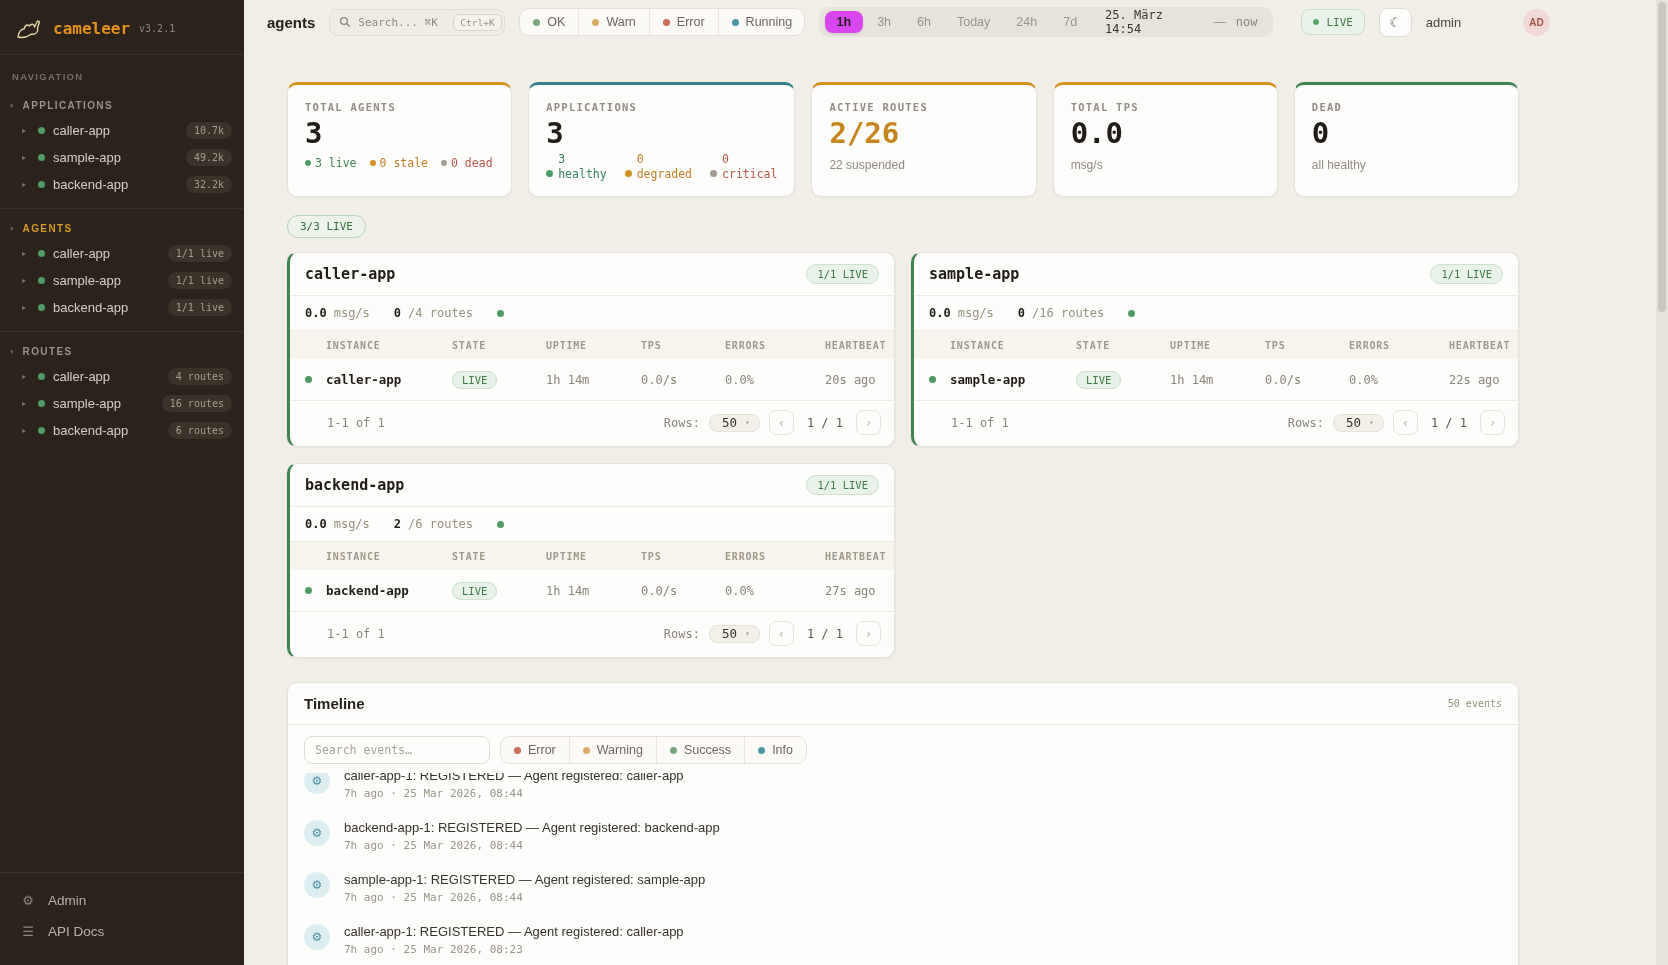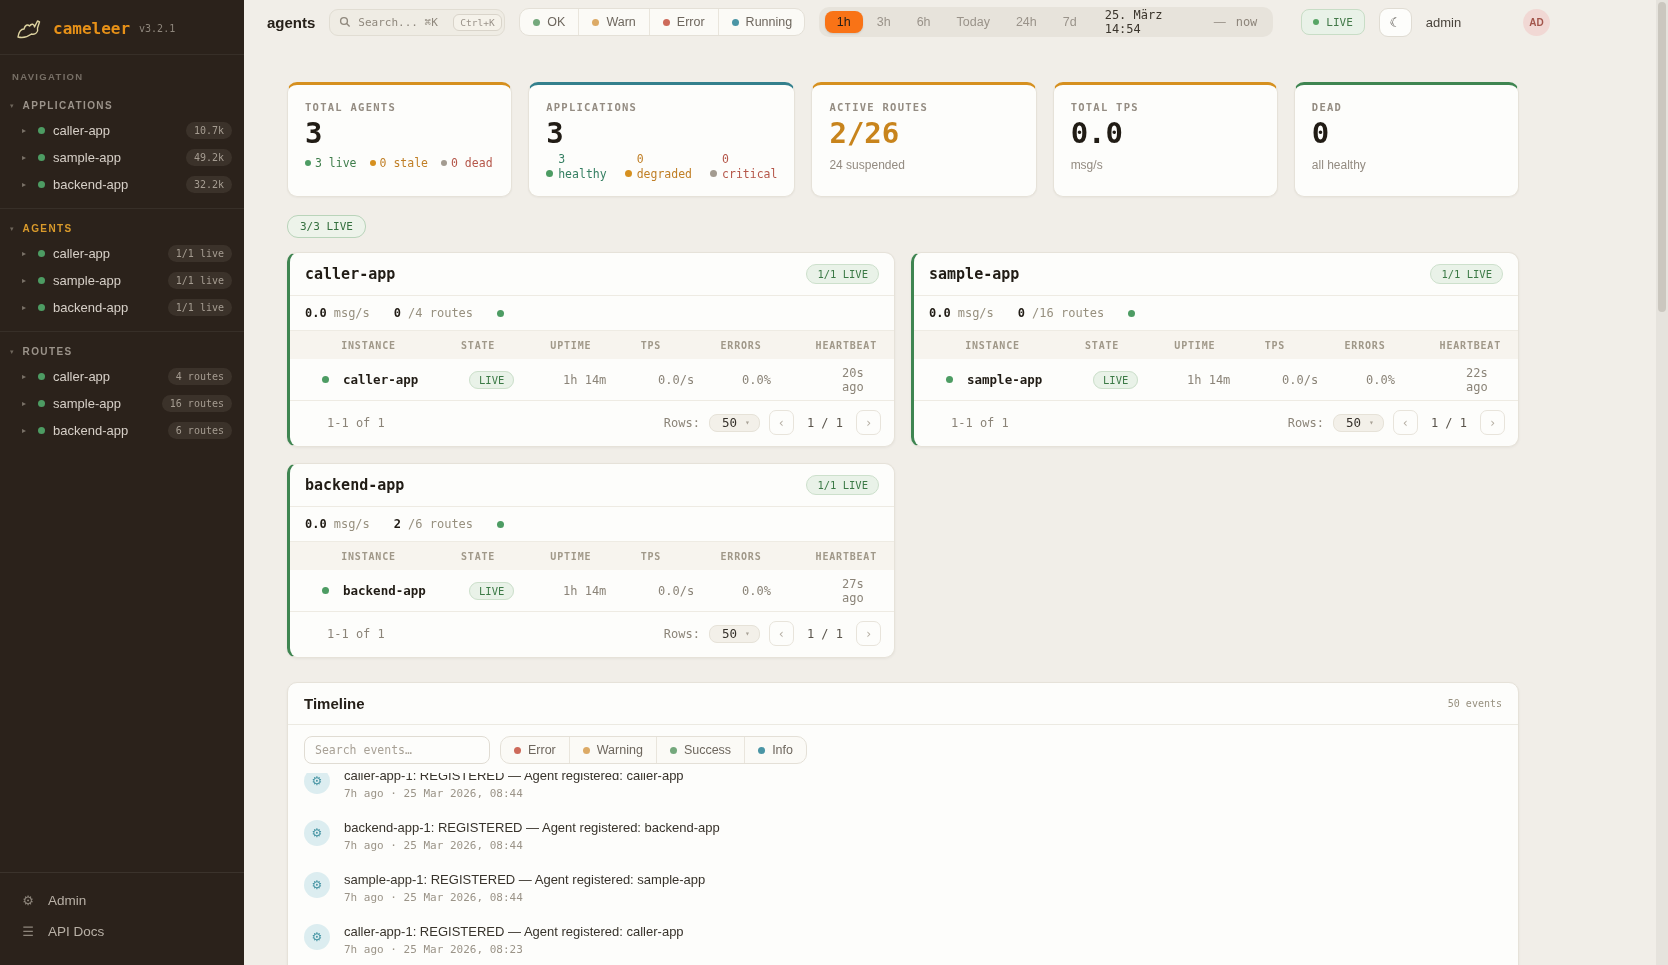--- a/index.html
+++ b/index.html
@@ -58,21 +58,21 @@
   .kbd { font-family: "DejaVu Sans Mono", monospace; font-size: 9.5px; color: #9a938a;
          border: 1px solid #d9d4ca; border-radius: 6px; padding: 2px 6px; background: #f5f2ea; }
   .seg-group { display: flex; align-items: center; background: #fbfaf6; border: 1px solid #e4e0d7;
                border-radius: 10px; height: 28px; overflow: hidden; }
   .seg { display: flex; align-items: center; gap: 7px; padding: 0 13px; height: 100%;
          font-size: 12.5px; color: #6e675e; cursor: pointer; }
   .seg + .seg { border-left: 1px solid #e9e5dc; }
   .range-group { display: flex; align-items: center; background: #e7e3db; border-radius: 10px;
                  height: 30px; padding: 0 6px; gap: 2px; }
   .range-btn { padding: 4px 12px; font-size: 12.5px; color: #9a938a; border-radius: 8px; cursor: pointer; }
-  .range-btn.active { background: #f97316; color: #262019; font-weight: normal;
+  .range-btn.active { background: #d946ef; color: #262019; font-weight: bold;
                       box-shadow: 0 1px 2px rgba(0,0,0,.12); }
   .range-date { font-family: "DejaVu Sans Mono", monospace; font-size: 12px; color: #3b352c;
                 padding: 0 8px 0 14px; }
   .range-dash { color: #9a938a; font-size: 12px; }
   .range-now { font-family: "DejaVu Sans Mono", monospace; font-size: 12px; color: #8d857b; padding: 0 10px 0 8px; }
   .top-spacer { flex: 1; }
   .live-badge { display: flex; align-items: center; gap: 7px; background: #e9f2e8;
                 border: 1px solid #c8ddc6; border-radius: 8px; height: 26px; padding: 0 11px;
                 font-family: "DejaVu Sans Mono", monospace; font-size: 11px; color: #447a4a; }
   .live-badge .dot { width: 6px; height: 6px; background: #58a566; }
@@ -120,21 +120,21 @@
   .ac-head { display: flex; align-items: center; justify-content: space-between;
              padding: 11px 15px; border-bottom: 1px solid #eeebe3; }
   .ac-title { font-family: "DejaVu Sans Mono", monospace; font-weight: bold; font-size: 15px; color: #211c15; }
   .ac-live { background: #e9f2e8; border: 1px solid #cde0cc; border-radius: 10px; padding: 3px 10px;
              font-family: "DejaVu Sans Mono", monospace; font-size: 10.5px; color: #3c7a46; }
   .ac-stats { display: flex; align-items: center; gap: 7px; padding: 10px 15px;
               border-bottom: 1px solid #eeebe3; font-family: "DejaVu Sans Mono", monospace; font-size: 12px; }
   .ac-stats .b { font-weight: bold; color: #211c15; }
   .ac-stats .u { color: #97907f; }
   .ac-stats .gap { width: 10px; }
-  .t-row { display: flex; align-items: center; padding: 0 17px; }
+  .t-row { display: flex; align-items: center; padding: 0 0; }
   .t-head { background: #f7f4ee; height: 28px; font-family: "DejaVu Sans Mono", monospace;
             font-size: 10px; letter-spacing: .08em; color: #a09889; font-weight: bold; }
   .col-dot { width: 36px; display: flex; justify-content: center; }
   .col-inst { width: 126px; } .col-state { width: 94px; } .col-up { width: 95px; }
   .col-tps { width: 84px; } .col-err { width: 100px; } .col-hb { flex: 1; }
   .t-body { height: 42px; border-bottom: 1px solid #eeebe3; cursor: pointer;
             font-family: "DejaVu Sans Mono", monospace; font-size: 12px; color: #8b8478; }
   .t-body .inst { font-weight: bold; color: #211c15; font-size: 12.5px; }
   .state-pill { background: #e9f2e8; border: 1px solid #cde0cc; border-radius: 10px;
                 padding: 2px 9px; font-size: 10.5px; color: #3c7a46; }
@@ -386,21 +386,21 @@
                   <span>0</span>
                   <span>critical</span>
                 </span>
               </span>
           </div>
         </div>
 
         <div class="stat-card">
           <div class="stat-label">ACTIVE ROUTES</div>
           <div class="stat-value orange">2/26</div>
-          <div class="stat-sub-line">24 suspended</div>
+          <div class="stat-sub-line">22 suspended</div>
         </div>
 
         <div class="stat-card">
           <div class="stat-label">TOTAL TPS</div>
           <div class="stat-value">0.0</div>
           <div class="stat-sub-line">msg/s</div>
         </div>
 
         <div class="stat-card green">
           <div class="stat-label">DEAD</div>

